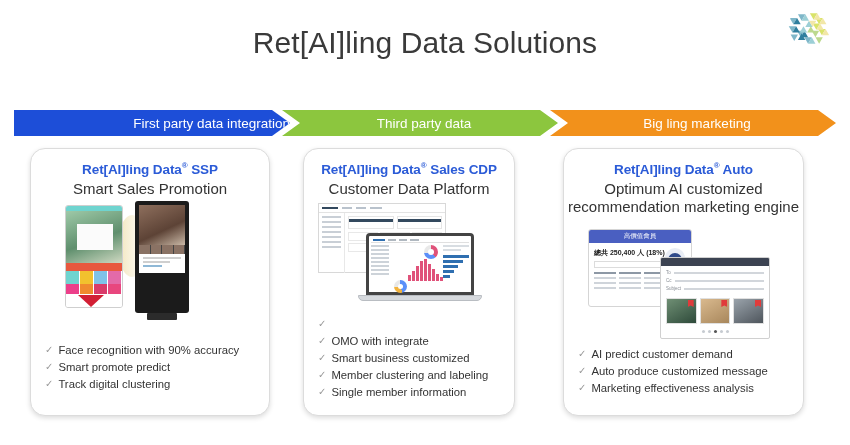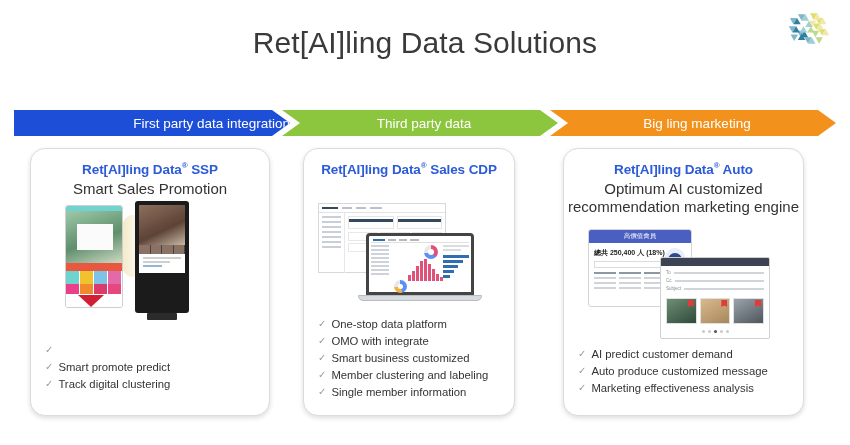--- a/index.html
+++ b/index.html
@@ -305,35 +305,37 @@
               <u></u>
             </div>
         </div>
         <div class="k-base"></div>
       </div>
     </div>
 
     <div class="bullets" id="b1">
       <div class="bullet">
         <span class="tick">✓</span>
+        <span>Face recognition with 90% accuracy</span>
       </div>
       <div class="bullet">
         <span class="tick">✓</span>
         <span>Smart promote predict</span>
       </div>
       <div class="bullet">
         <span class="tick">✓</span>
         <span>Track digital clustering</span>
       </div>
     </div>
   </div>
 
   <div class="card" id="card2">
     <div class="card-head">
       <div class="card-title"><span>Ret[AI]ling Data</span><span class="reg">®</span><span> Sales CDP</span></div>
+      <div class="card-sub">Customer Data Platform</div>
     </div>
 
     <div class="illus" id="ill2">
       <div class="dash">
         <div class="dash-top">
             <u></u>
             <u></u>
             <u></u>
             <u></u>
           </div>
@@ -414,21 +416,20 @@
             </div>
           </div>
         </div>
         <div class="lap-base"></div>
       </div>
     </div>
 
     <div class="bullets" id="b2">
       <div class="bullet">
         <span class="tick">✓</span>
-        <span>One-stop data platform</span>
       </div>
       <div class="bullet">
         <span class="tick">✓</span>
         <span>OMO with integrate</span>
       </div>
       <div class="bullet">
         <span class="tick">✓</span>
         <span>Smart business customized</span>
       </div>
       <div class="bullet">

